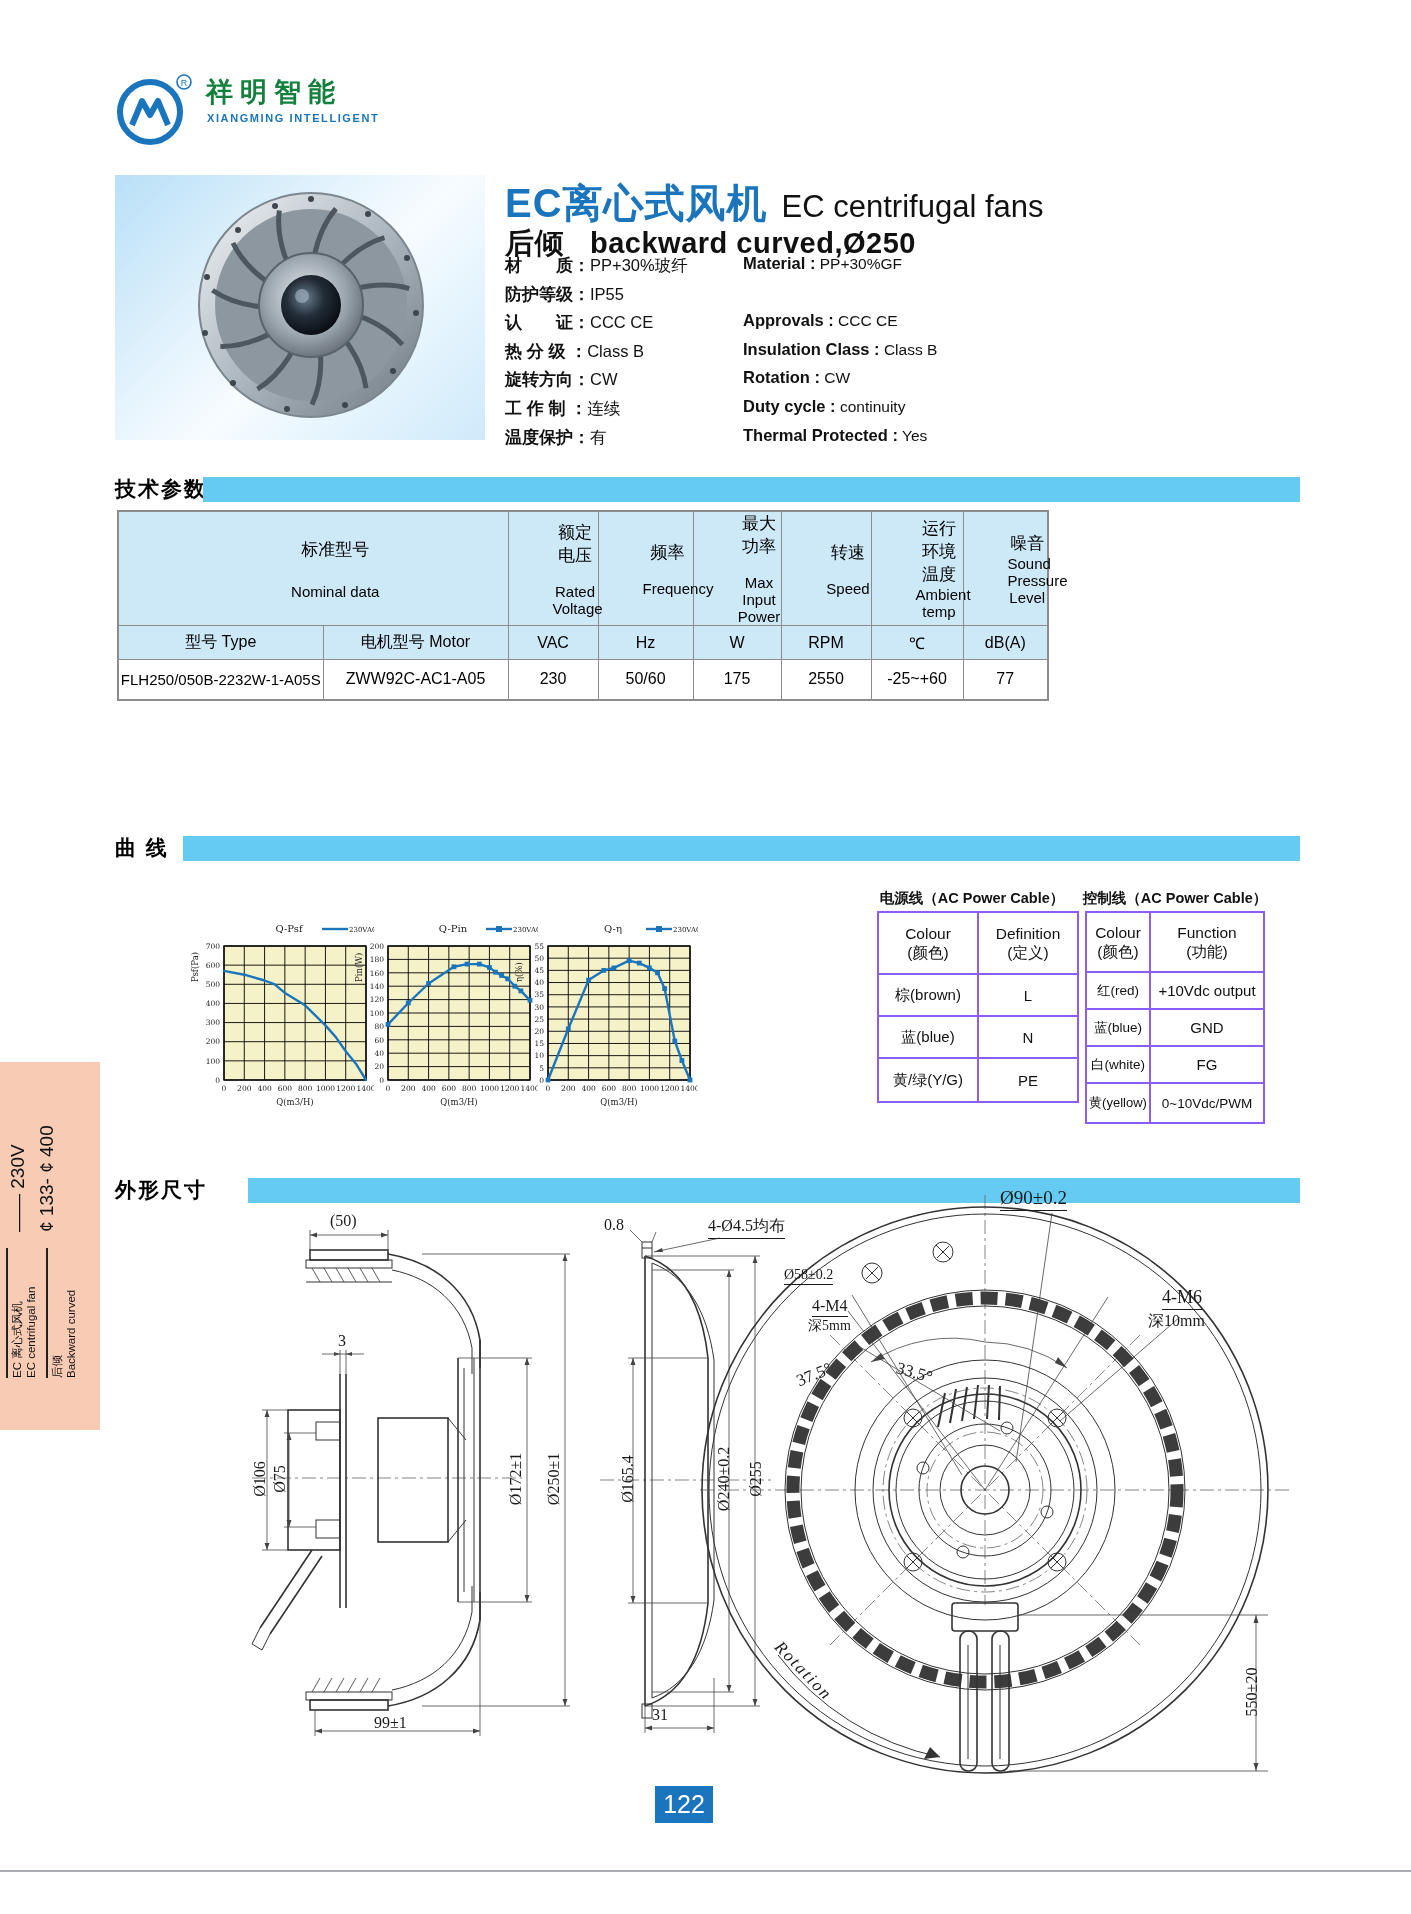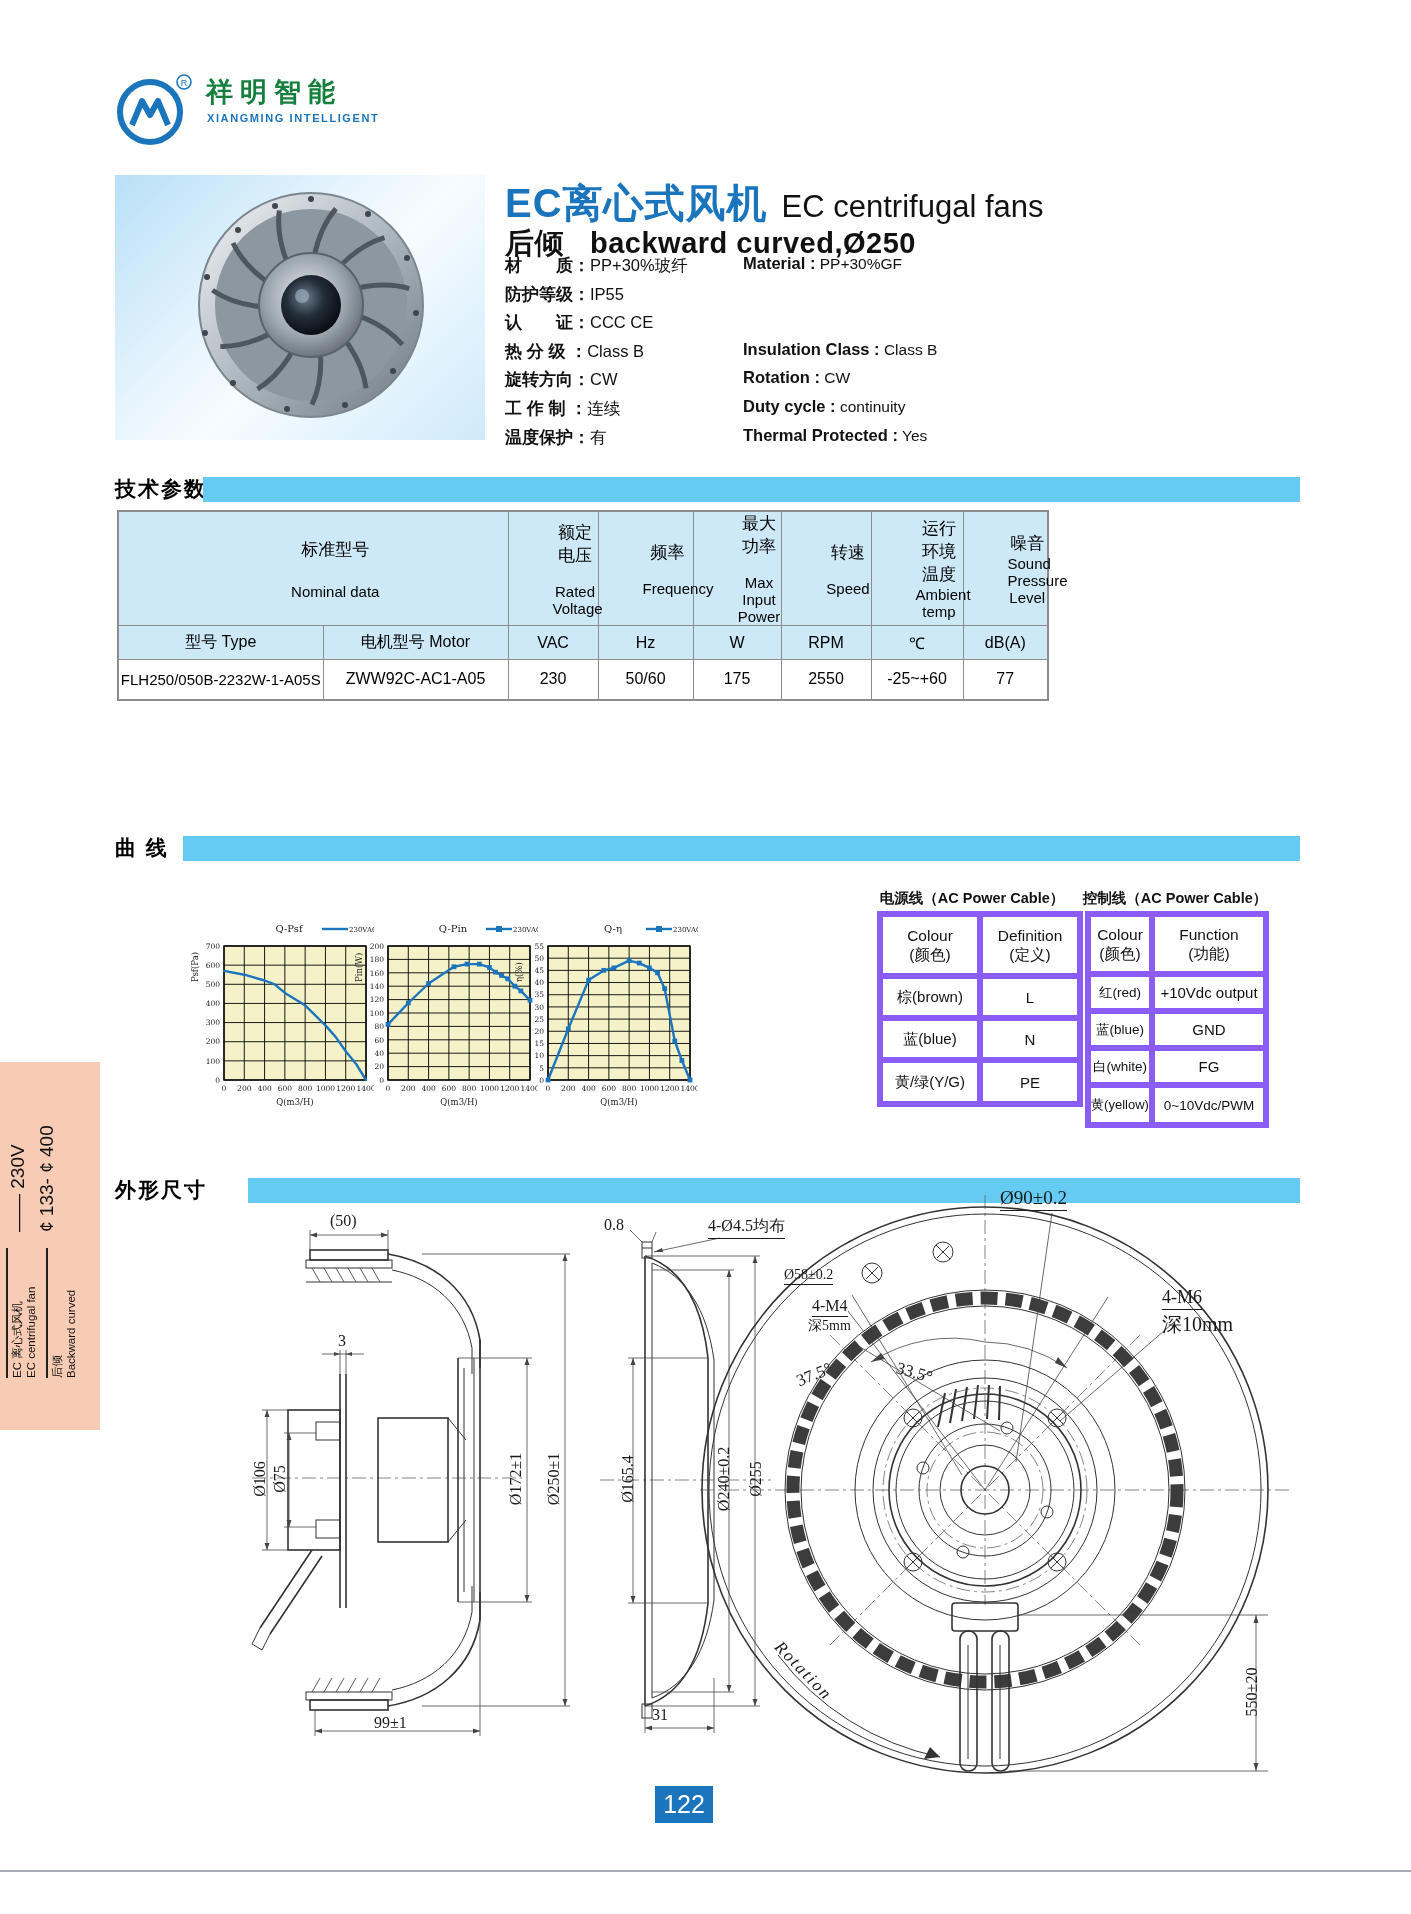--- a/index.html
+++ b/index.html
@@ -46,21 +46,21 @@
   .row-h1 td { height:92px;padding-left:44px; }
   .row-h2 td { height:34px; font-size:16px; }
   .row-val td { height:40px; font-size:16px; background:#fff; }
 
   
   .chart { width:186px; height:222px; }
 
   
   .cbl-title { font-size:14.5px; font-weight:bold; color:#111; text-align:center; }
   table.cable { border-collapse:collapse; table-layout:fixed; }
-  table.cable, table.cable td { border:6px solid #8b5cf6; }
+  table.cable, table.cable td { border:2px solid #8b5cf6; }
   table.cable td { text-align:center; vertical-align:middle; font-size:15px; color:#111; }
   .cbl-hdr div { line-height:1.25; font-size:15.5px; }
 
   
   .sidebar { left:0; top:1062px; width:100px; height:368px; background:#f7cbb4; }
   .side-rot { position:absolute; left:0; top:0; width:368px; height:100px;
     transform:rotate(-90deg) translateX(-368px); transform-origin:top left;
     display:flex; align-items:flex-start; }
   .side-small { margin-left:52px; margin-top:6px; width:130px; }
   .side-grp { border-top:2.5px solid #222; padding-top:2px; margin-bottom:7px; font-size:11.5px; line-height:1.25; color:#111; }
@@ -161,20 +161,21 @@
   <div class="abs specs">
     <div class="spec-row">
       <div class="spec-cn"><span class="lbl">材　　质：</span><span class="val">PP+30%玻纤</span></div>
       <div class="spec-en"><span class="lbl">Material :</span> <span class="val">PP+30%GF</span></div>
     </div>
     <div class="spec-row">
       <div class="spec-cn"><span class="lbl">防护等级：</span><span class="val">IP55</span></div>
     </div>
     <div class="spec-row">
       <div class="spec-cn"><span class="lbl">认　　证：</span><span class="val">CCC CE</span></div>
+      <div class="spec-en"><span class="lbl">Approvals :</span> <span class="val">CCC CE</span></div>
     </div>
     <div class="spec-row">
       <div class="spec-cn"><span class="lbl">热 分 级 ：</span><span class="val">Class B</span></div>
       <div class="spec-en"><span class="lbl">Insulation Class :</span> <span class="val">Class B</span></div>
     </div>
     <div class="spec-row">
       <div class="spec-cn"><span class="lbl">旋转方向：</span><span class="val">CW</span></div>
       <div class="spec-en"><span class="lbl">Rotation :</span> <span class="val">CW</span></div>
     </div>
     <div class="spec-row">
@@ -776,21 +777,21 @@
 
       <g class="dimln">
         <line x1="318" y1="440" x2="568" y2="440"></line>
         <line x1="309" y1="596" x2="568" y2="596"></line>
         <line x1="556" y1="440" x2="556" y2="596"></line>
         <path d="M556,440 l-2.5,8 l5,0 z M556,596 l-2.5,-8 l5,0 z" fill="#444" stroke="none"></path>
       </g>
     </svg>
     <div class="dim-label ul" style="left:300px; top:12px; font-size:19px;">Ø90±0.2</div>
     <div class="dim-label ul" style="left:462px; top:112px; font-size:18px;">4-M6</div>
-    <div class="dim-label" style="left:462px; top:136px; font-size:20px;">深10mm</div>
+    <div class="dim-label" style="left:448px; top:136px; font-size:16px;">深10mm</div>
     <div class="dim-label ul" style="left:84px; top:92px; font-size:14px;">Ø58±0.2</div>
     <div class="dim-label ul" style="left:112px; top:122px; font-size:16px;">4-M4</div>
     <div class="dim-label" style="left:108px; top:142px; font-size:14px;">深5mm</div>
     <div class="dim-label" style="left:96px; top:190px; font-size:17px; transform:rotate(-22deg);">37.5°</div>
     <div class="dim-label" style="left:196px; top:188px; font-size:17px; transform:rotate(16deg);">33.5°</div>
     <div class="dim-label" style="left:66px; top:486px; font-size:17px; font-style:italic; transform:rotate(46deg); letter-spacing:2px;">Rotation</div>
     <div class="dim-label rot" style="left:528px; top:508px; font-size:16px;">550±20</div>
   </div>
 
   <div class="abs badge">122</div>

